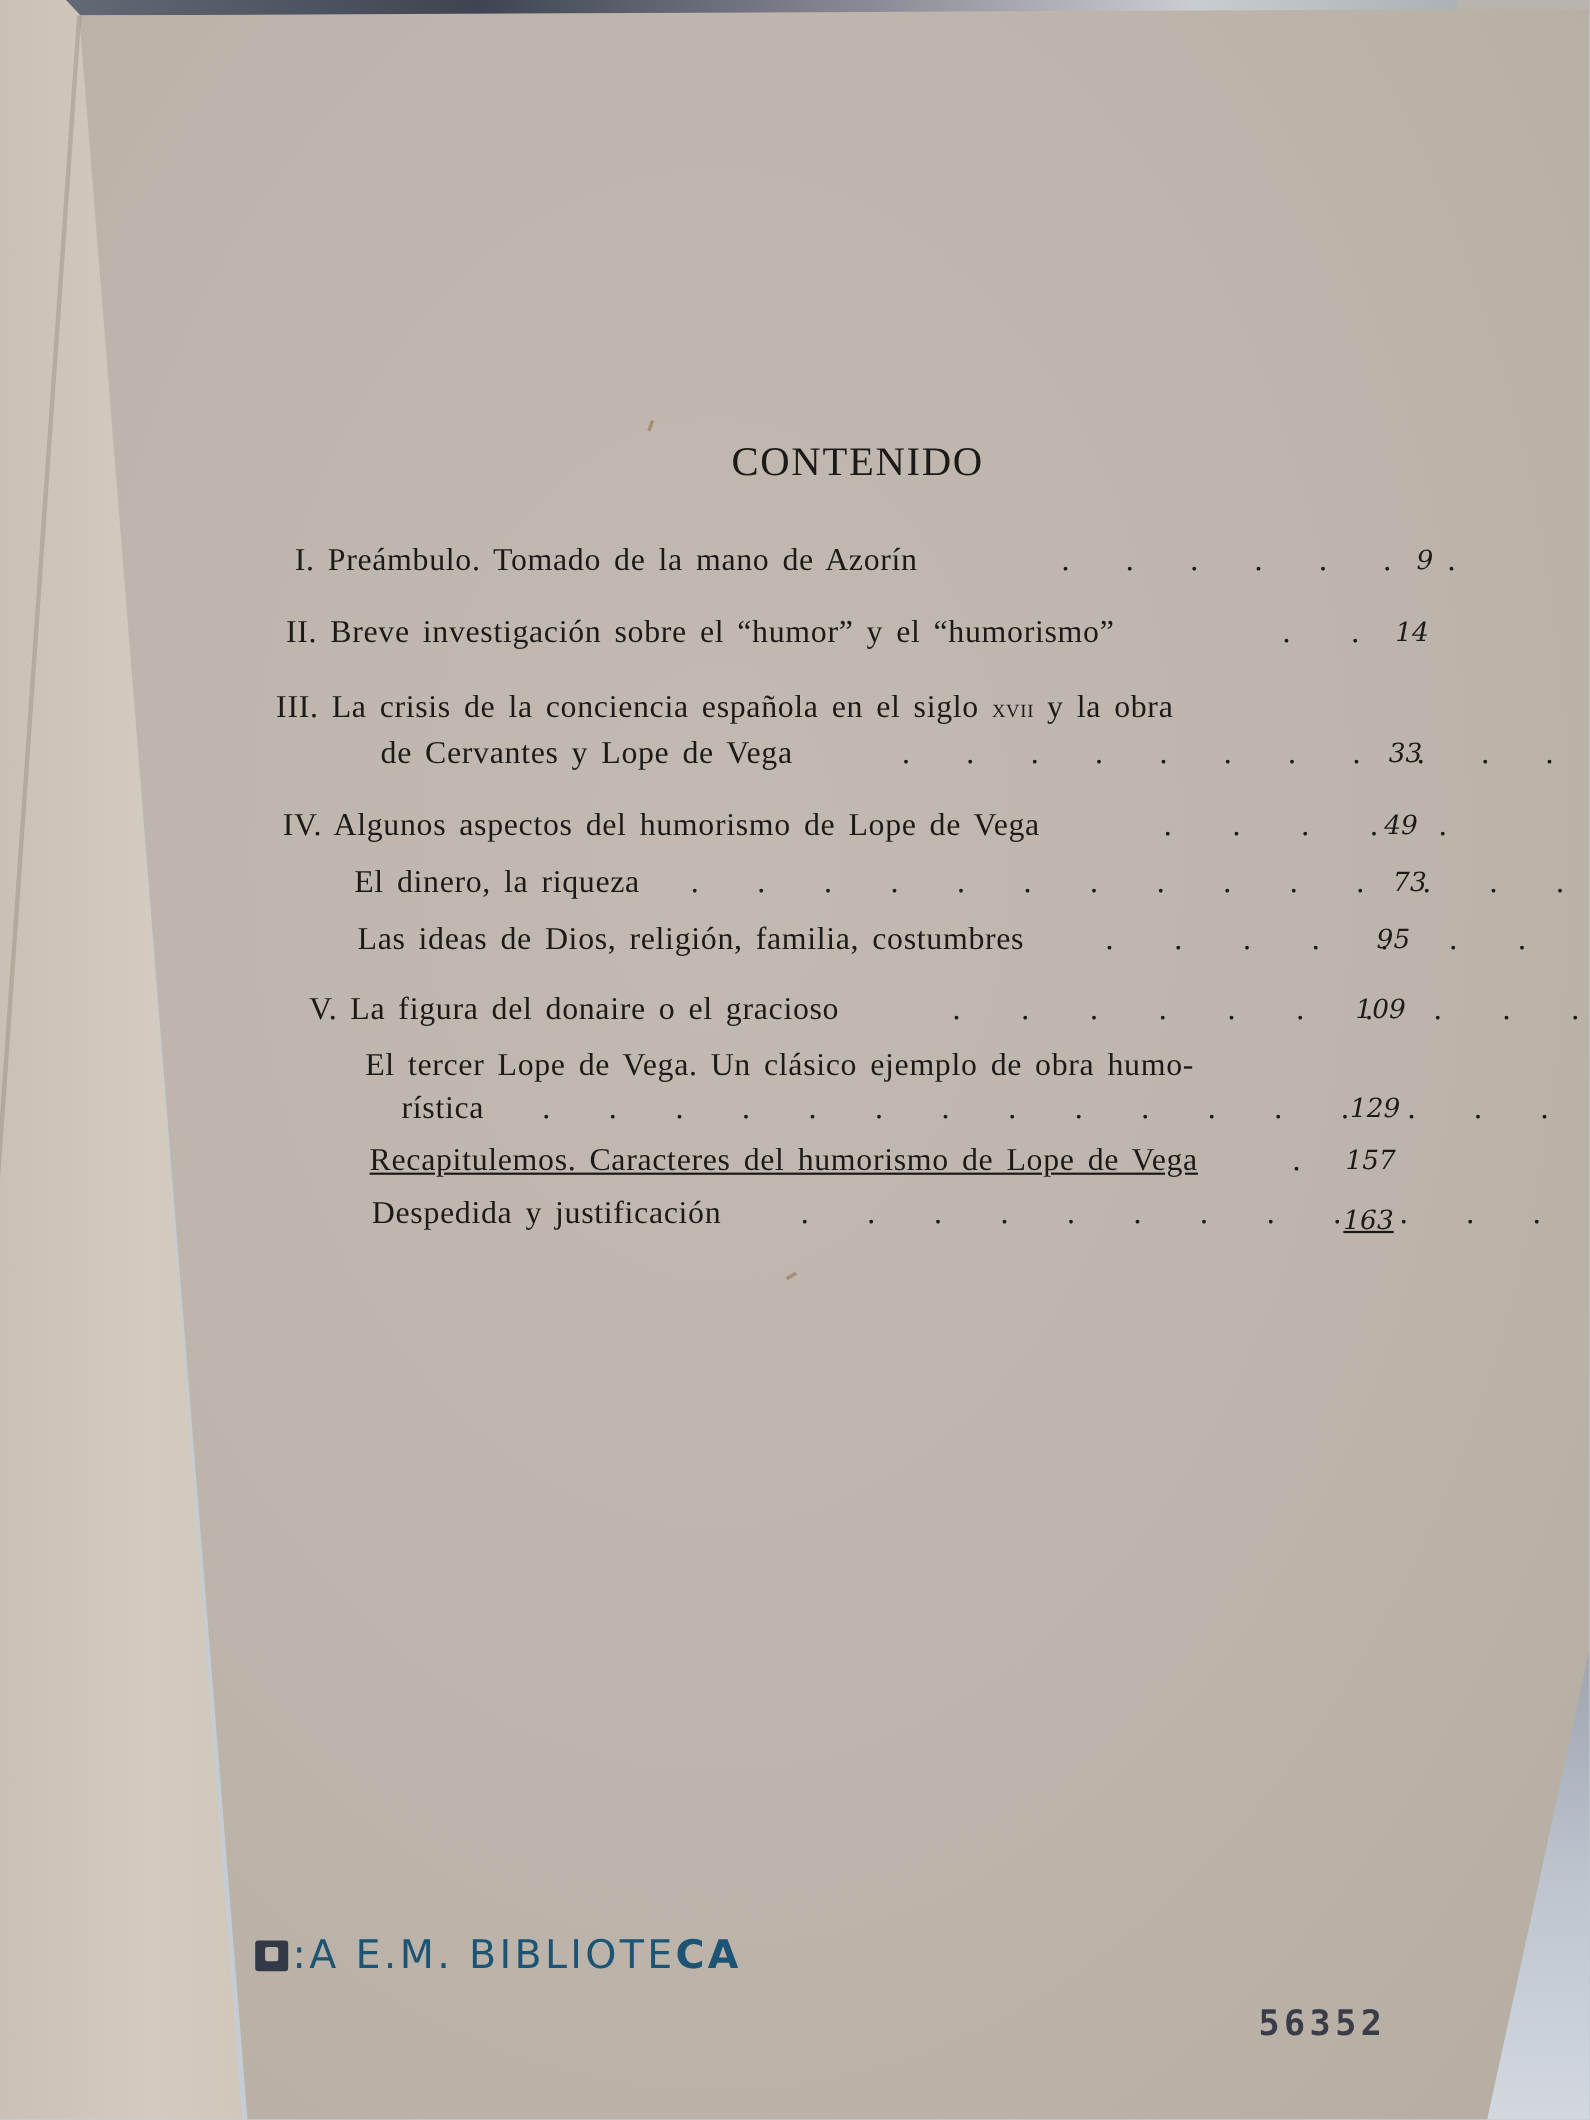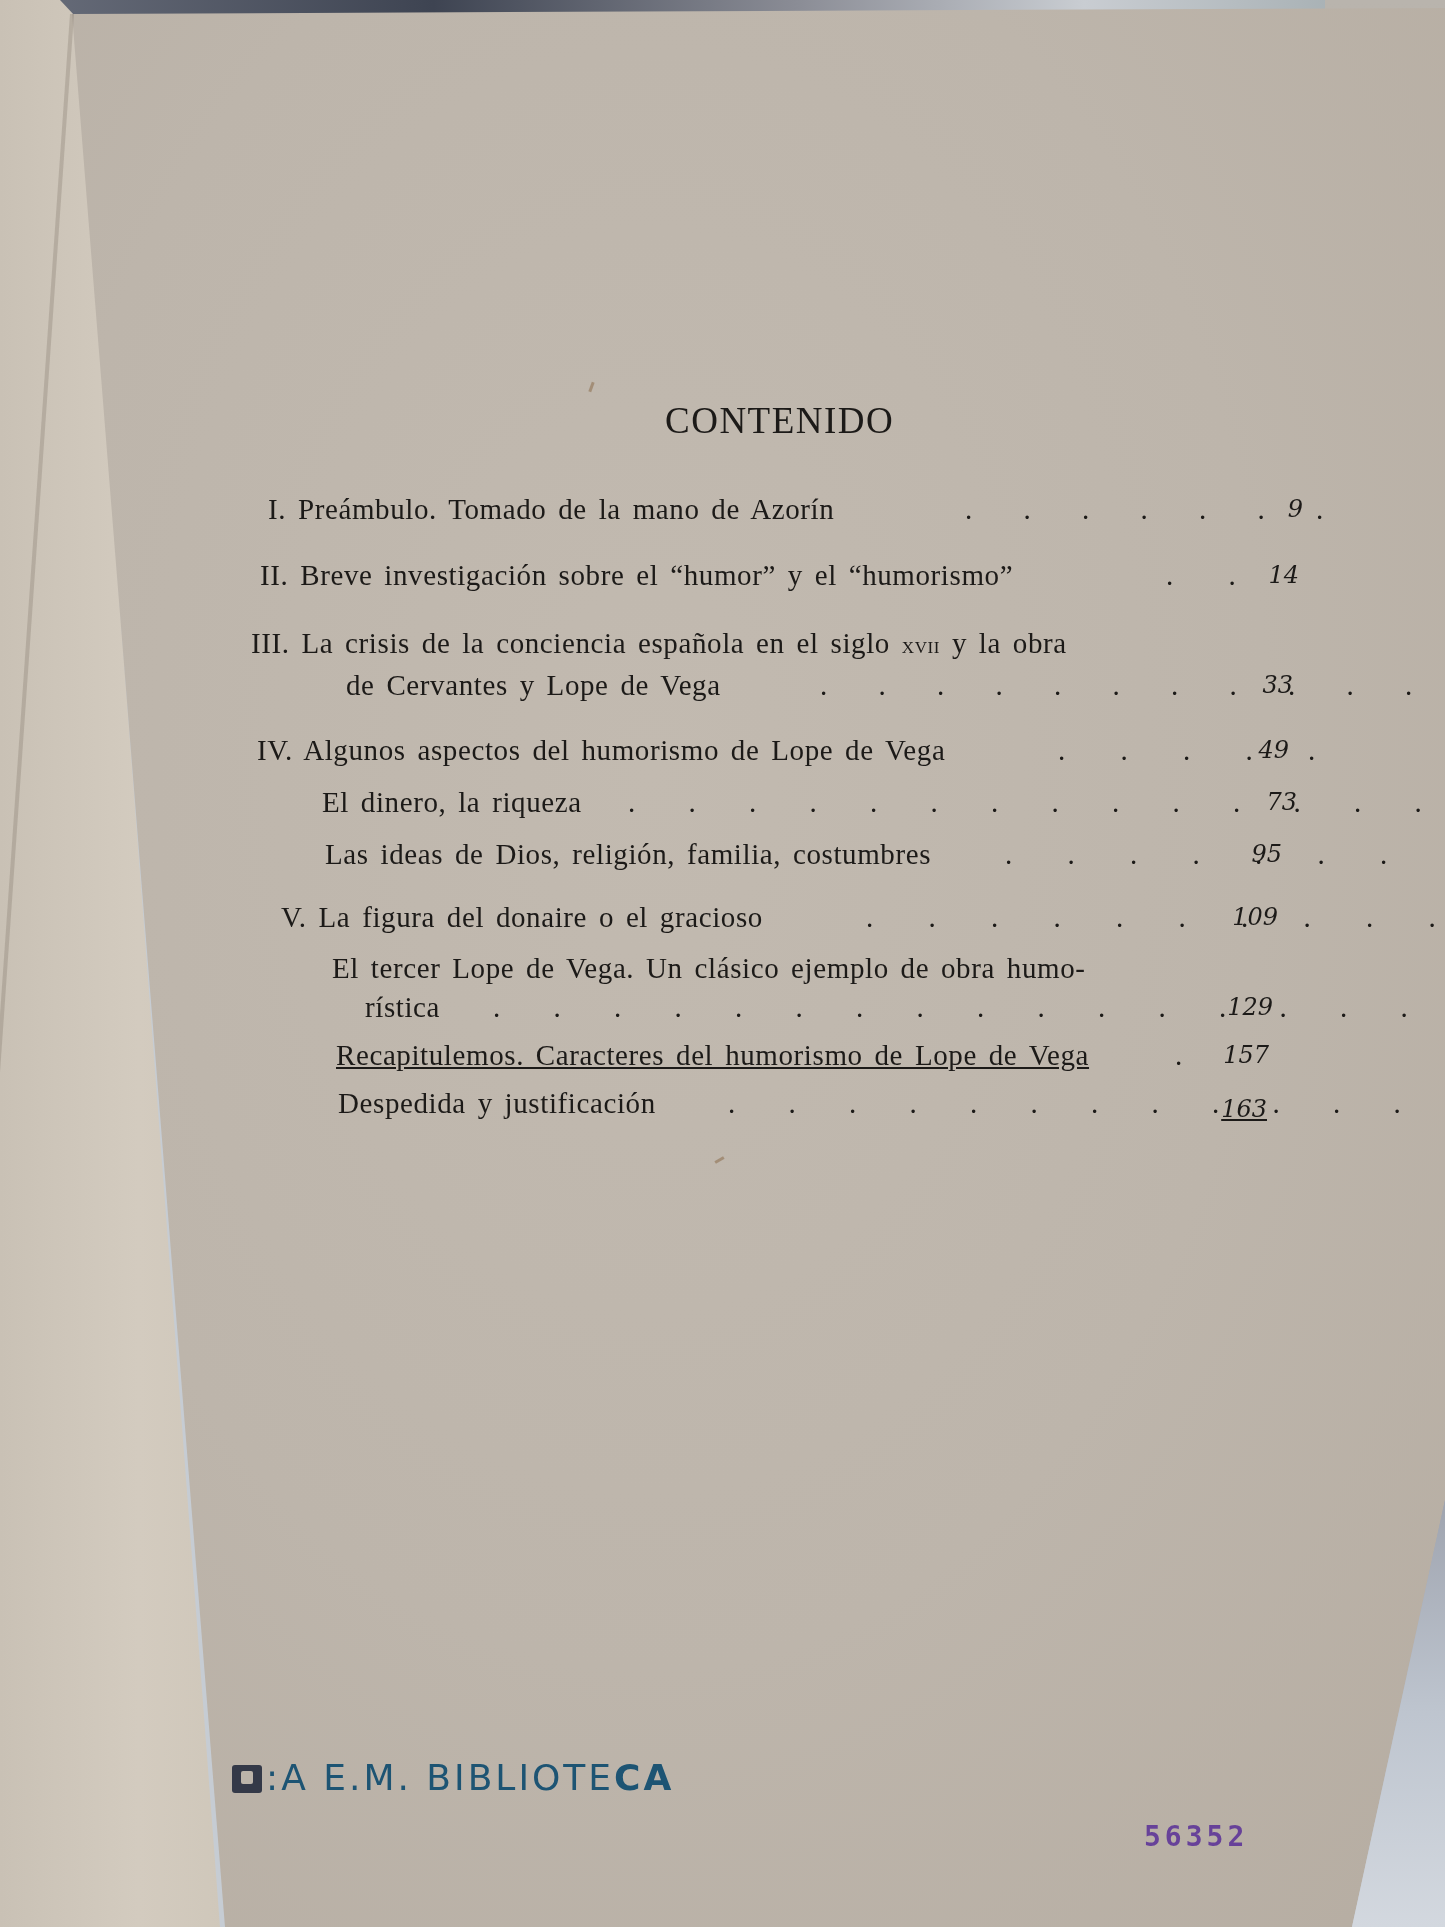--- a/index.html
+++ b/index.html
@@ -124,23 +124,23 @@
       left: 9px; top: 6px;
       width: 12px; height: 13px;
       background: #bdb5ab;
       border-radius: 2px;
     }
     .stamp .bold-part { font-weight: bold; }
     .accession {
       position: absolute;
       left: 1144px; top: 1820px;
       font-family: "DejaVu Sans Mono", "Liberation Mono", monospace;
-      font-size: 28px;
+      font-size: 32px;
       letter-spacing: 4px;
-      color: #4c1d95;
+      color: #0f172a;
       font-weight: bold;
       opacity: 0.75;
       white-space: nowrap;
     }
     .speck {
       position: absolute;
       width: 3px; height: 10px;
       background: #8a6b4a;
       opacity: 0.55;
       transform: rotate(20deg);

